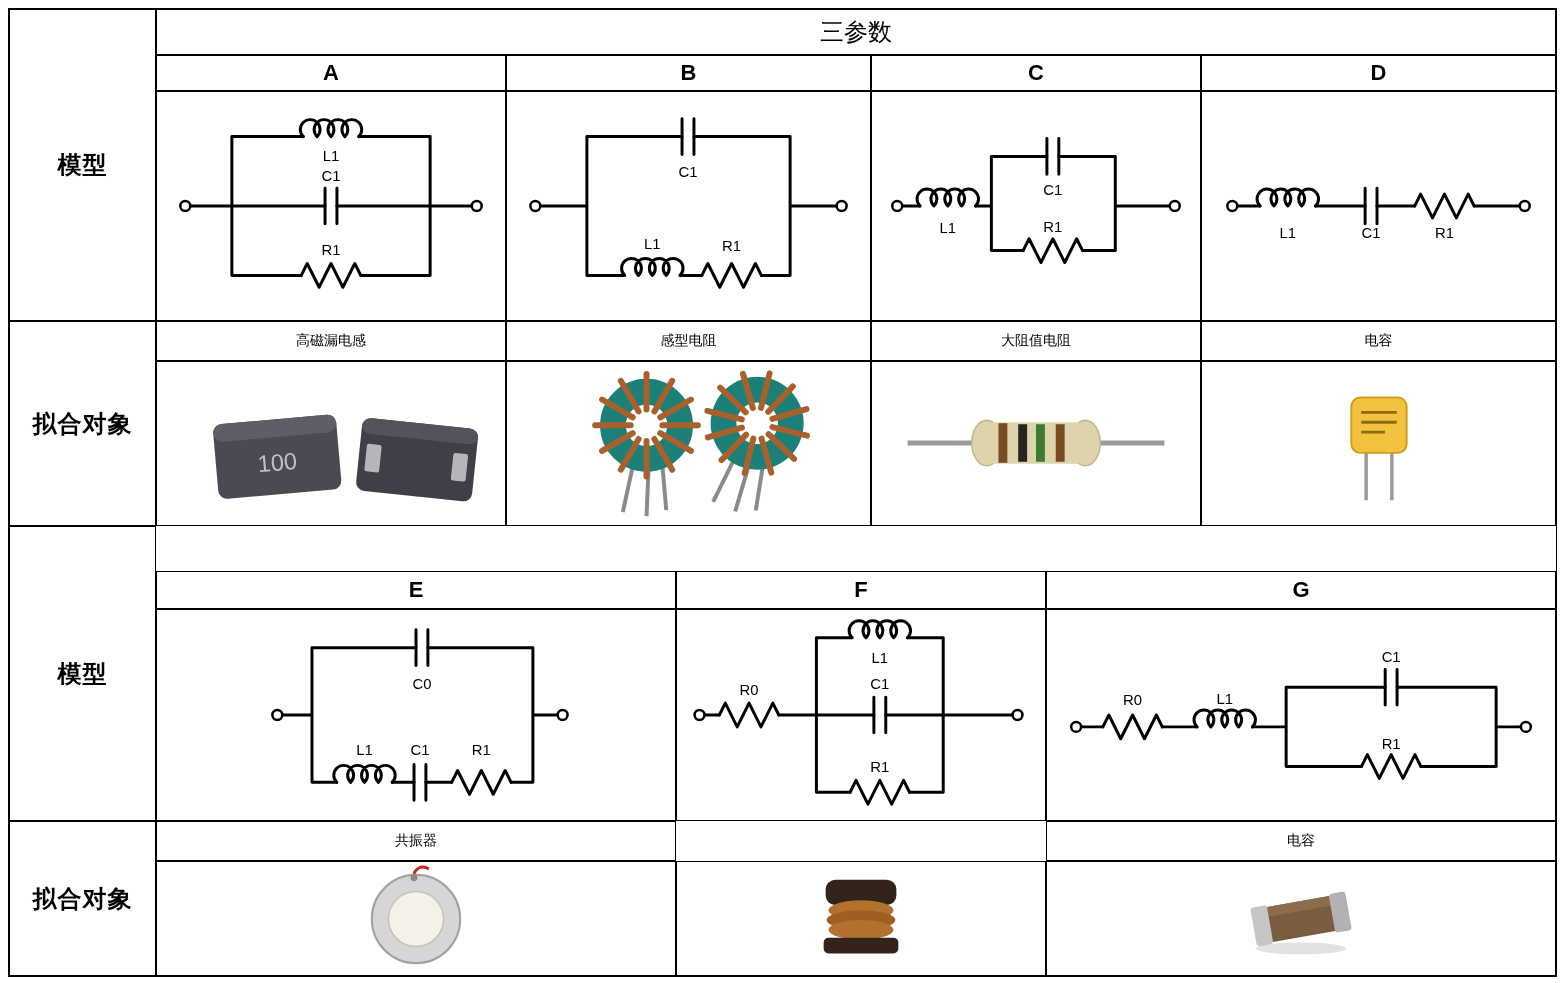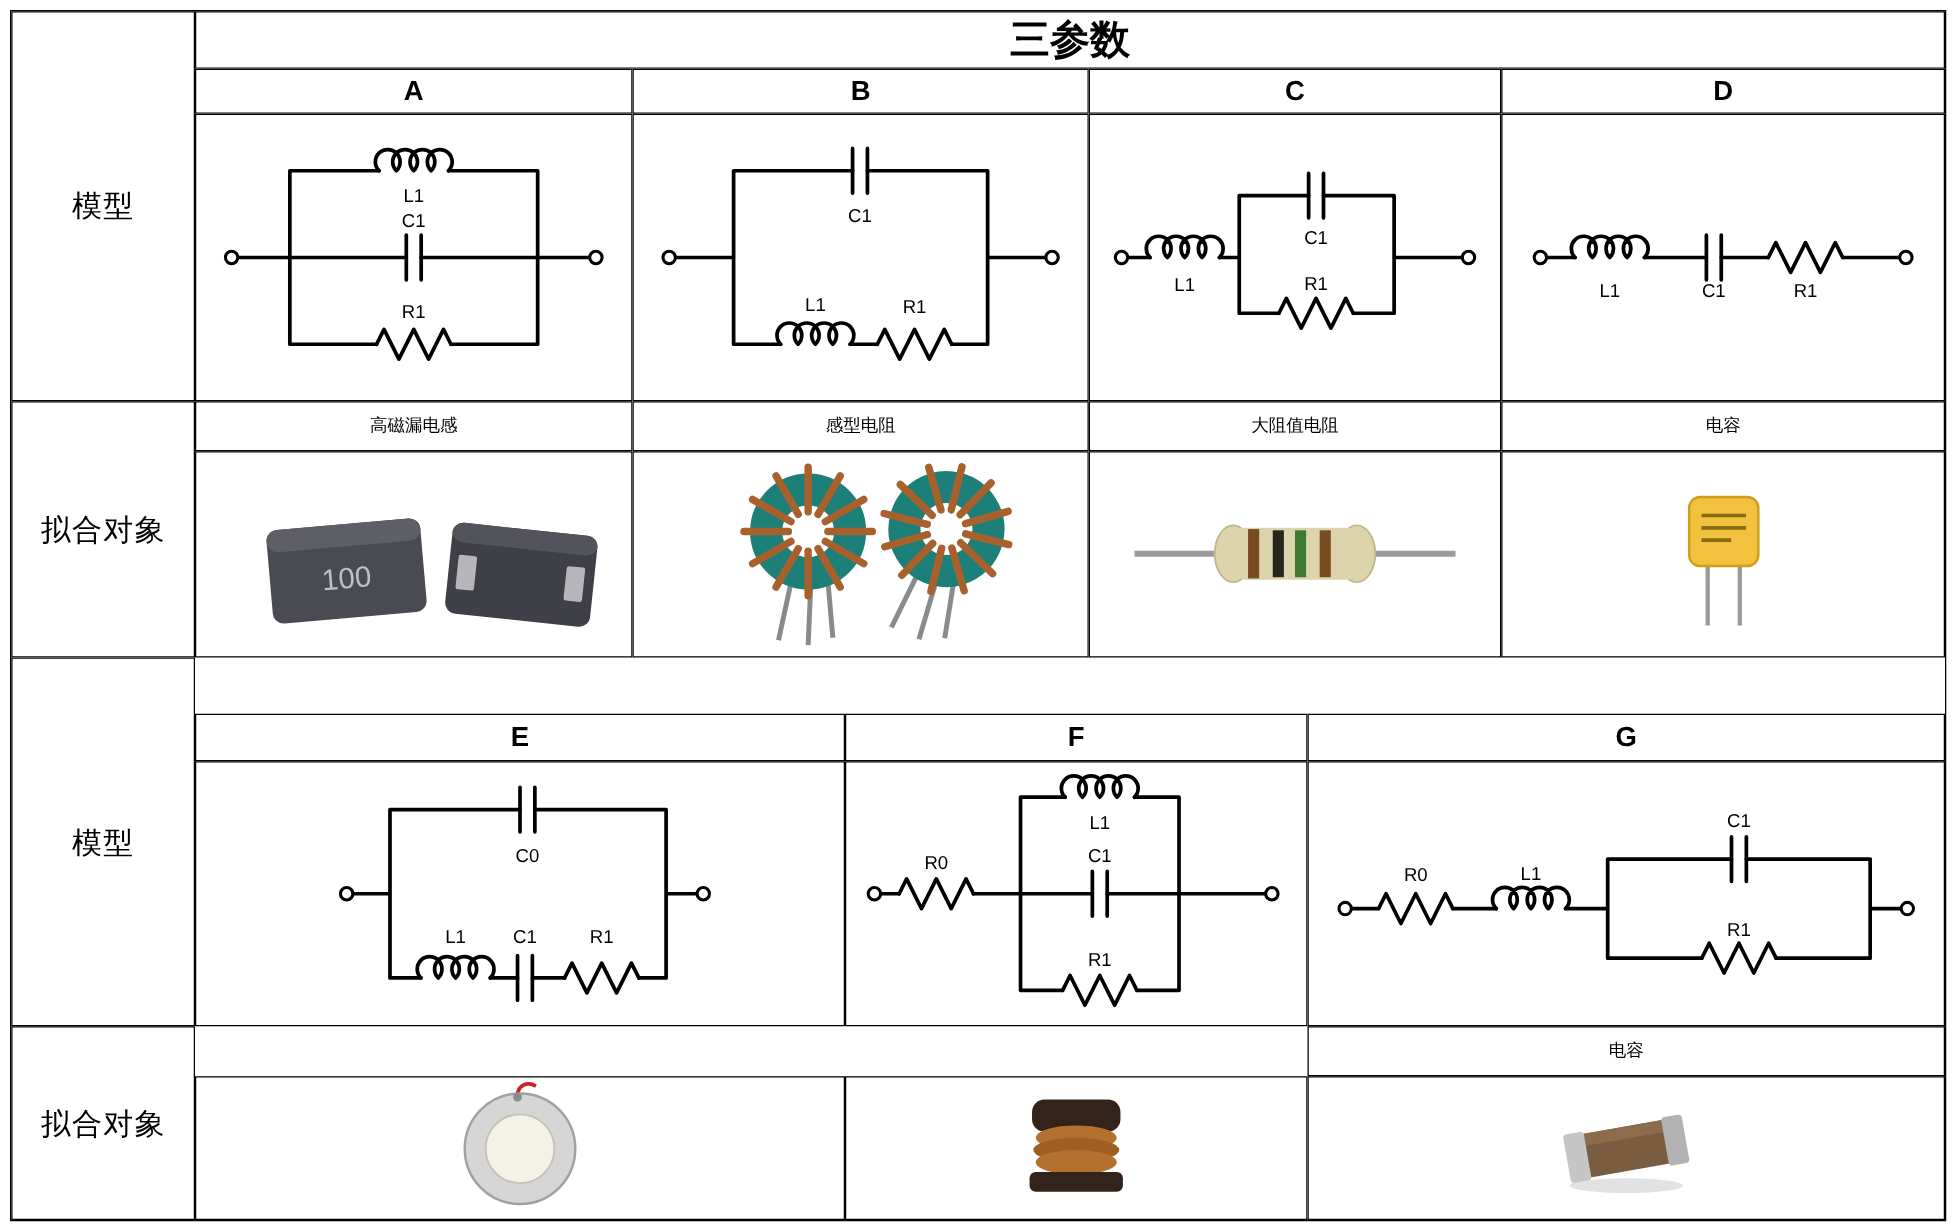--- a/index.html
+++ b/index.html
@@ -4,22 +4,22 @@
 <style>
   *{box-sizing:border-box;margin:0;padding:0}
   html,body{width:1563px;height:983px;background:#fff;overflow:hidden}
   body{font-family:"Liberation Sans",sans-serif;color:#000}
   .page{width:1563px;height:983px;padding:8px}
   .tbl{display:inline-block;border:1px solid #000;background:#fff}
   .grid{display:grid}
   .grid.top{grid-template-columns:147px 350px 365px 330px 355px;grid-template-rows:46px 36px 230px 40px 165px}
   .grid.bot{grid-template-columns:147px 520px 370px 510px;grid-template-rows:45px 38px 212px 40px 115px}
   .cell{border:1px solid #000;display:flex;align-items:center;justify-content:center;overflow:hidden;background:#fff}
-  .rowhead{font-weight:400;font-size:24px;letter-spacing:1px}
-  .sechead{font-weight:700;font-size:32px}
+  .rowhead{font-weight:700;font-size:24px;letter-spacing:1px}
+  .sechead{font-weight:400;font-size:24px}
   .colhead{font-weight:700;font-size:22px}
   .objlabel{font-size:14px}
   svg{display:block}
   .circ,.photo-svg{width:100%;height:100%}
   .wire path{fill:none;stroke:#000;stroke-width:3;stroke-linecap:round;stroke-linejoin:round}
   .term{fill:#fff;stroke:#000;stroke-width:2.5}
   .lbl text{font-size:15px;fill:#000;text-anchor:middle;font-family:"Liberation Sans",sans-serif}
 </style>
 </head>
 <body>
@@ -286,20 +286,23 @@
           <text x="346" y="52">C1</text>
           <text x="346" y="140">R1</text>
         </g>
       </svg>
     </div>
 
     <div class="cell rowhead" style="grid-area:4/1/6/2">
       <span>拟合对象</span>
     </div>
 
+    <div class="cell objlabel" style="grid-area:4/2/5/3">
+          <span>共振器</span>
+        </div>
     <div class="cell objlabel" style="grid-area:4/4/5/5">
           <span>电容</span>
         </div>
 
     <div class="cell" style="grid-area:5/2/6/3">
       <svg class="photo-svg" viewBox="0 0 520 115">
         <path d="M258 15 C258 6 266 3 273 7" stroke="#cc2424" stroke-width="3" fill="none"></path>
         <circle cx="260" cy="58" r="45" fill="#d6d6d6" stroke="#a0a0a0" stroke-width="2"></circle>
         <circle cx="260" cy="58" r="28" fill="#f4f1e8" stroke="#c6c2b2" stroke-width="1.5"></circle>
         <circle cx="258" cy="16" r="3.5" fill="#8a8a8a"></circle>

